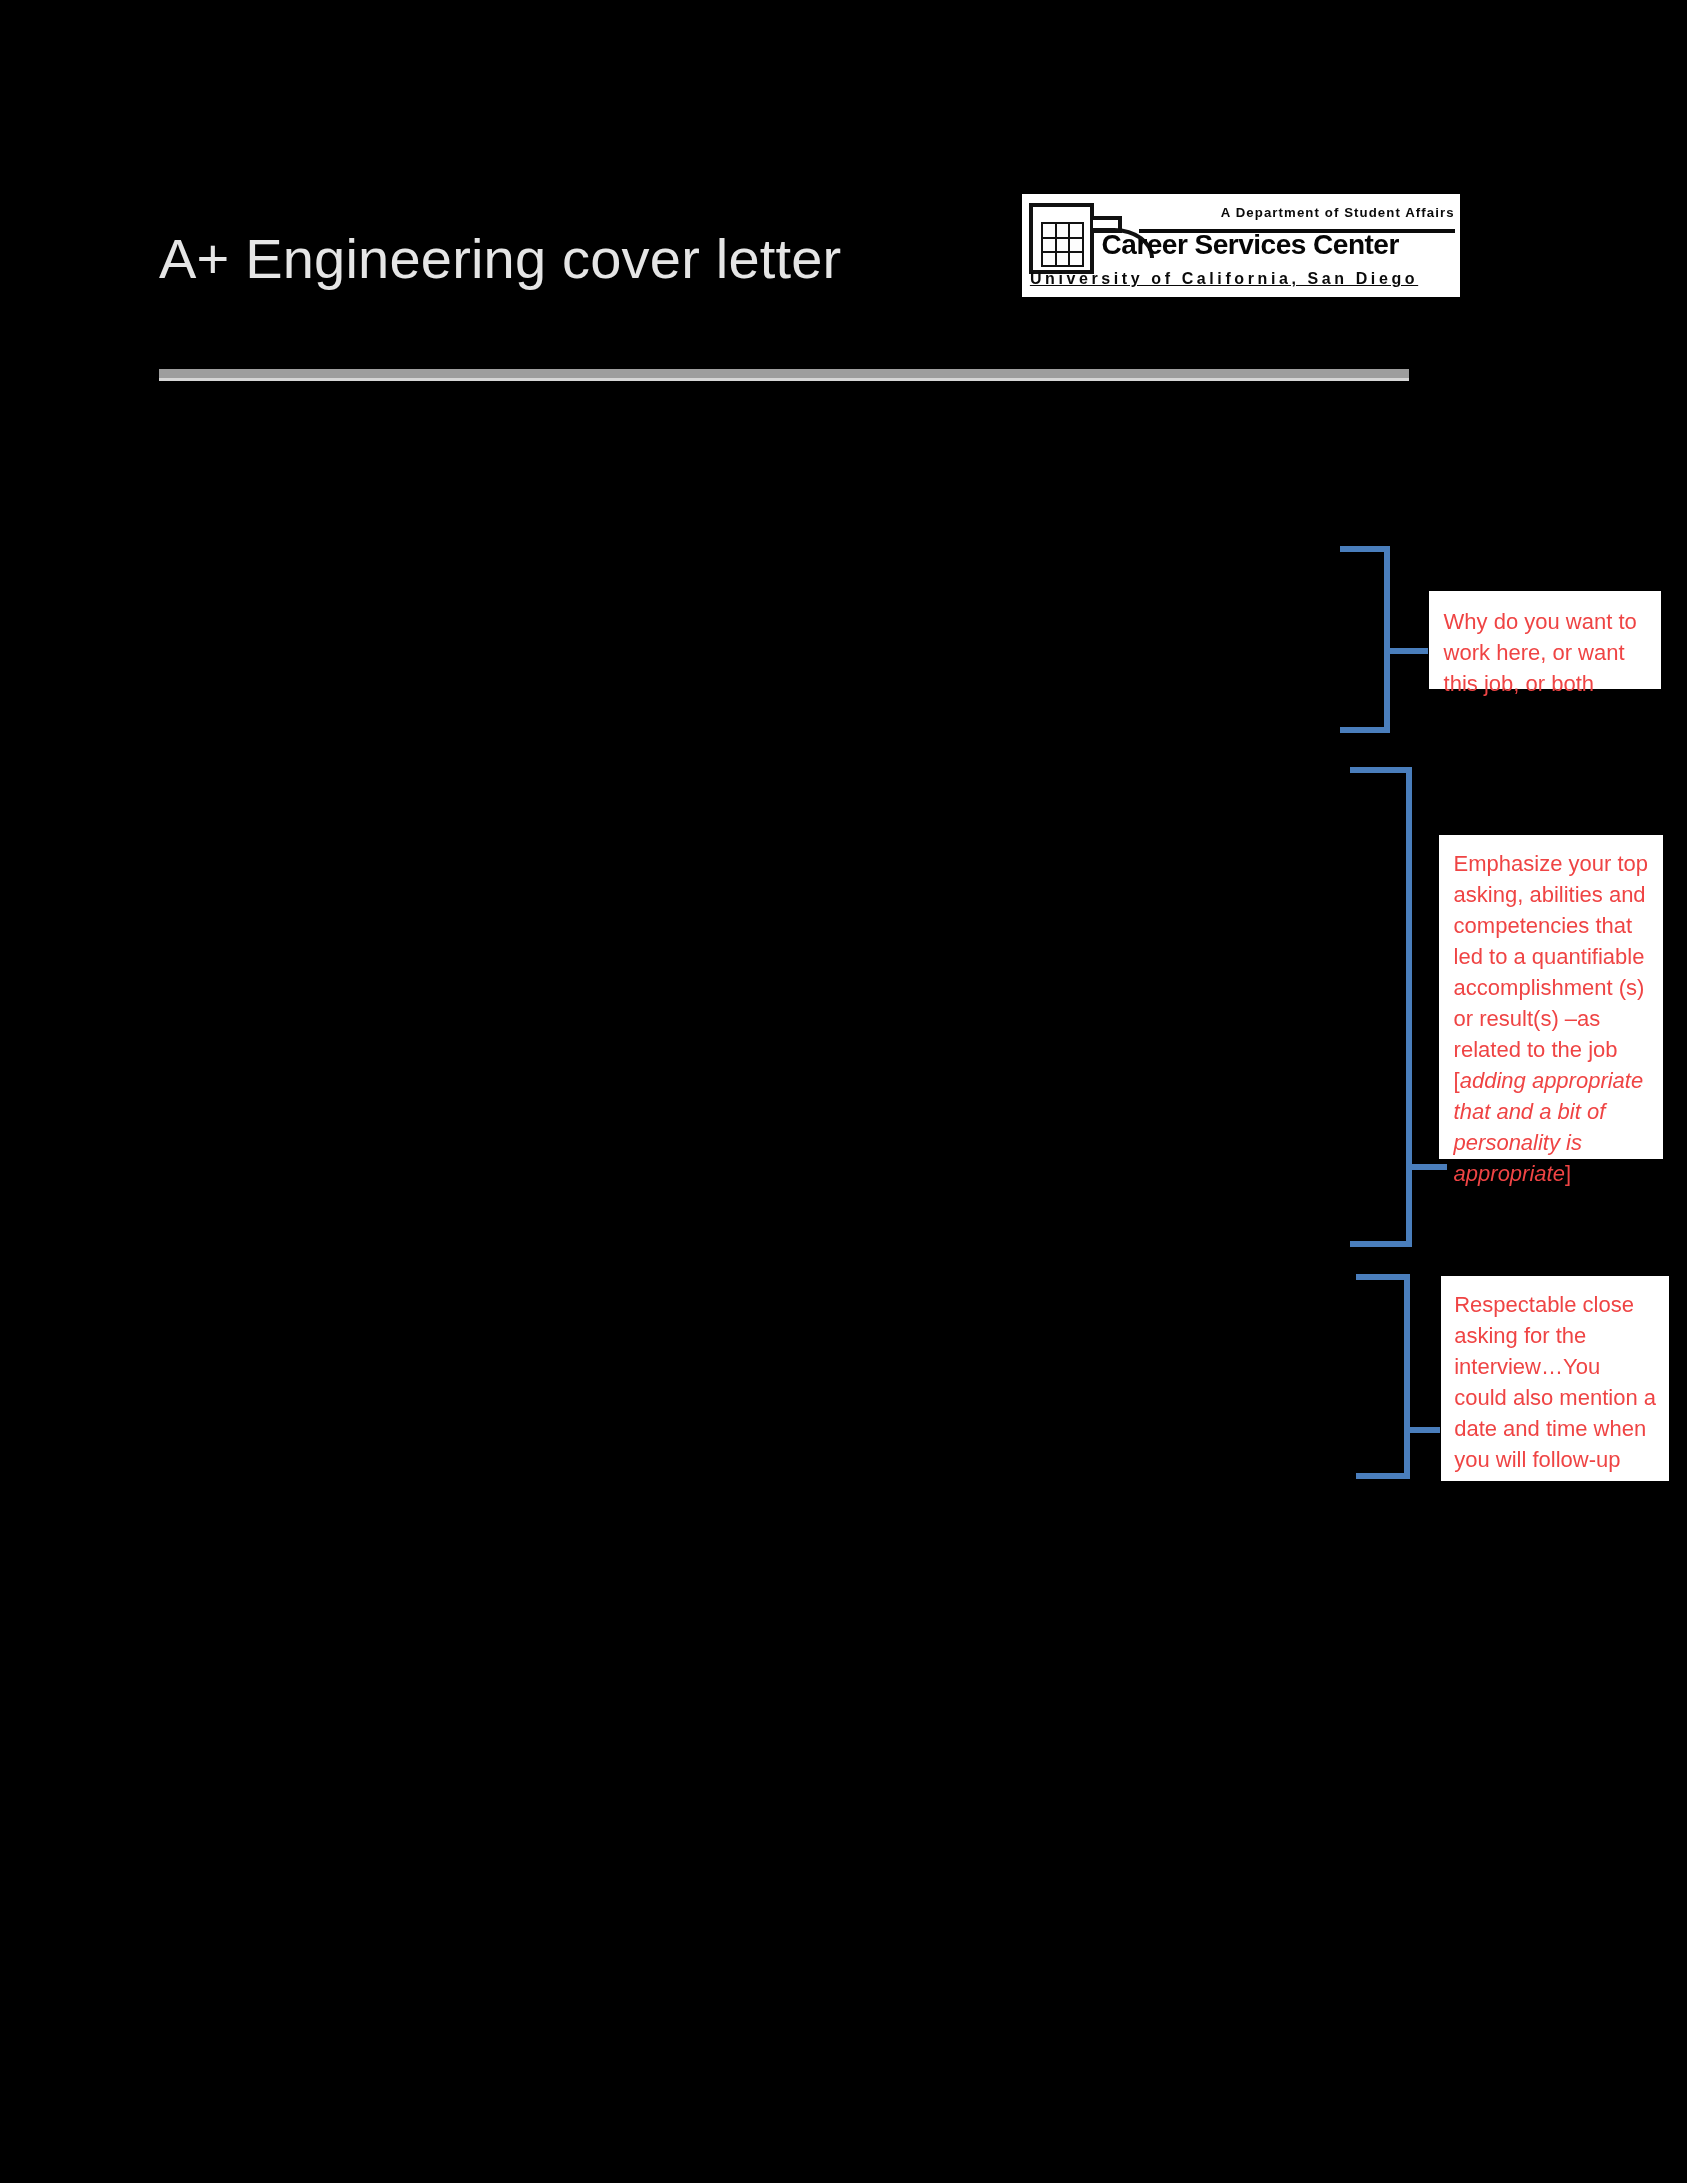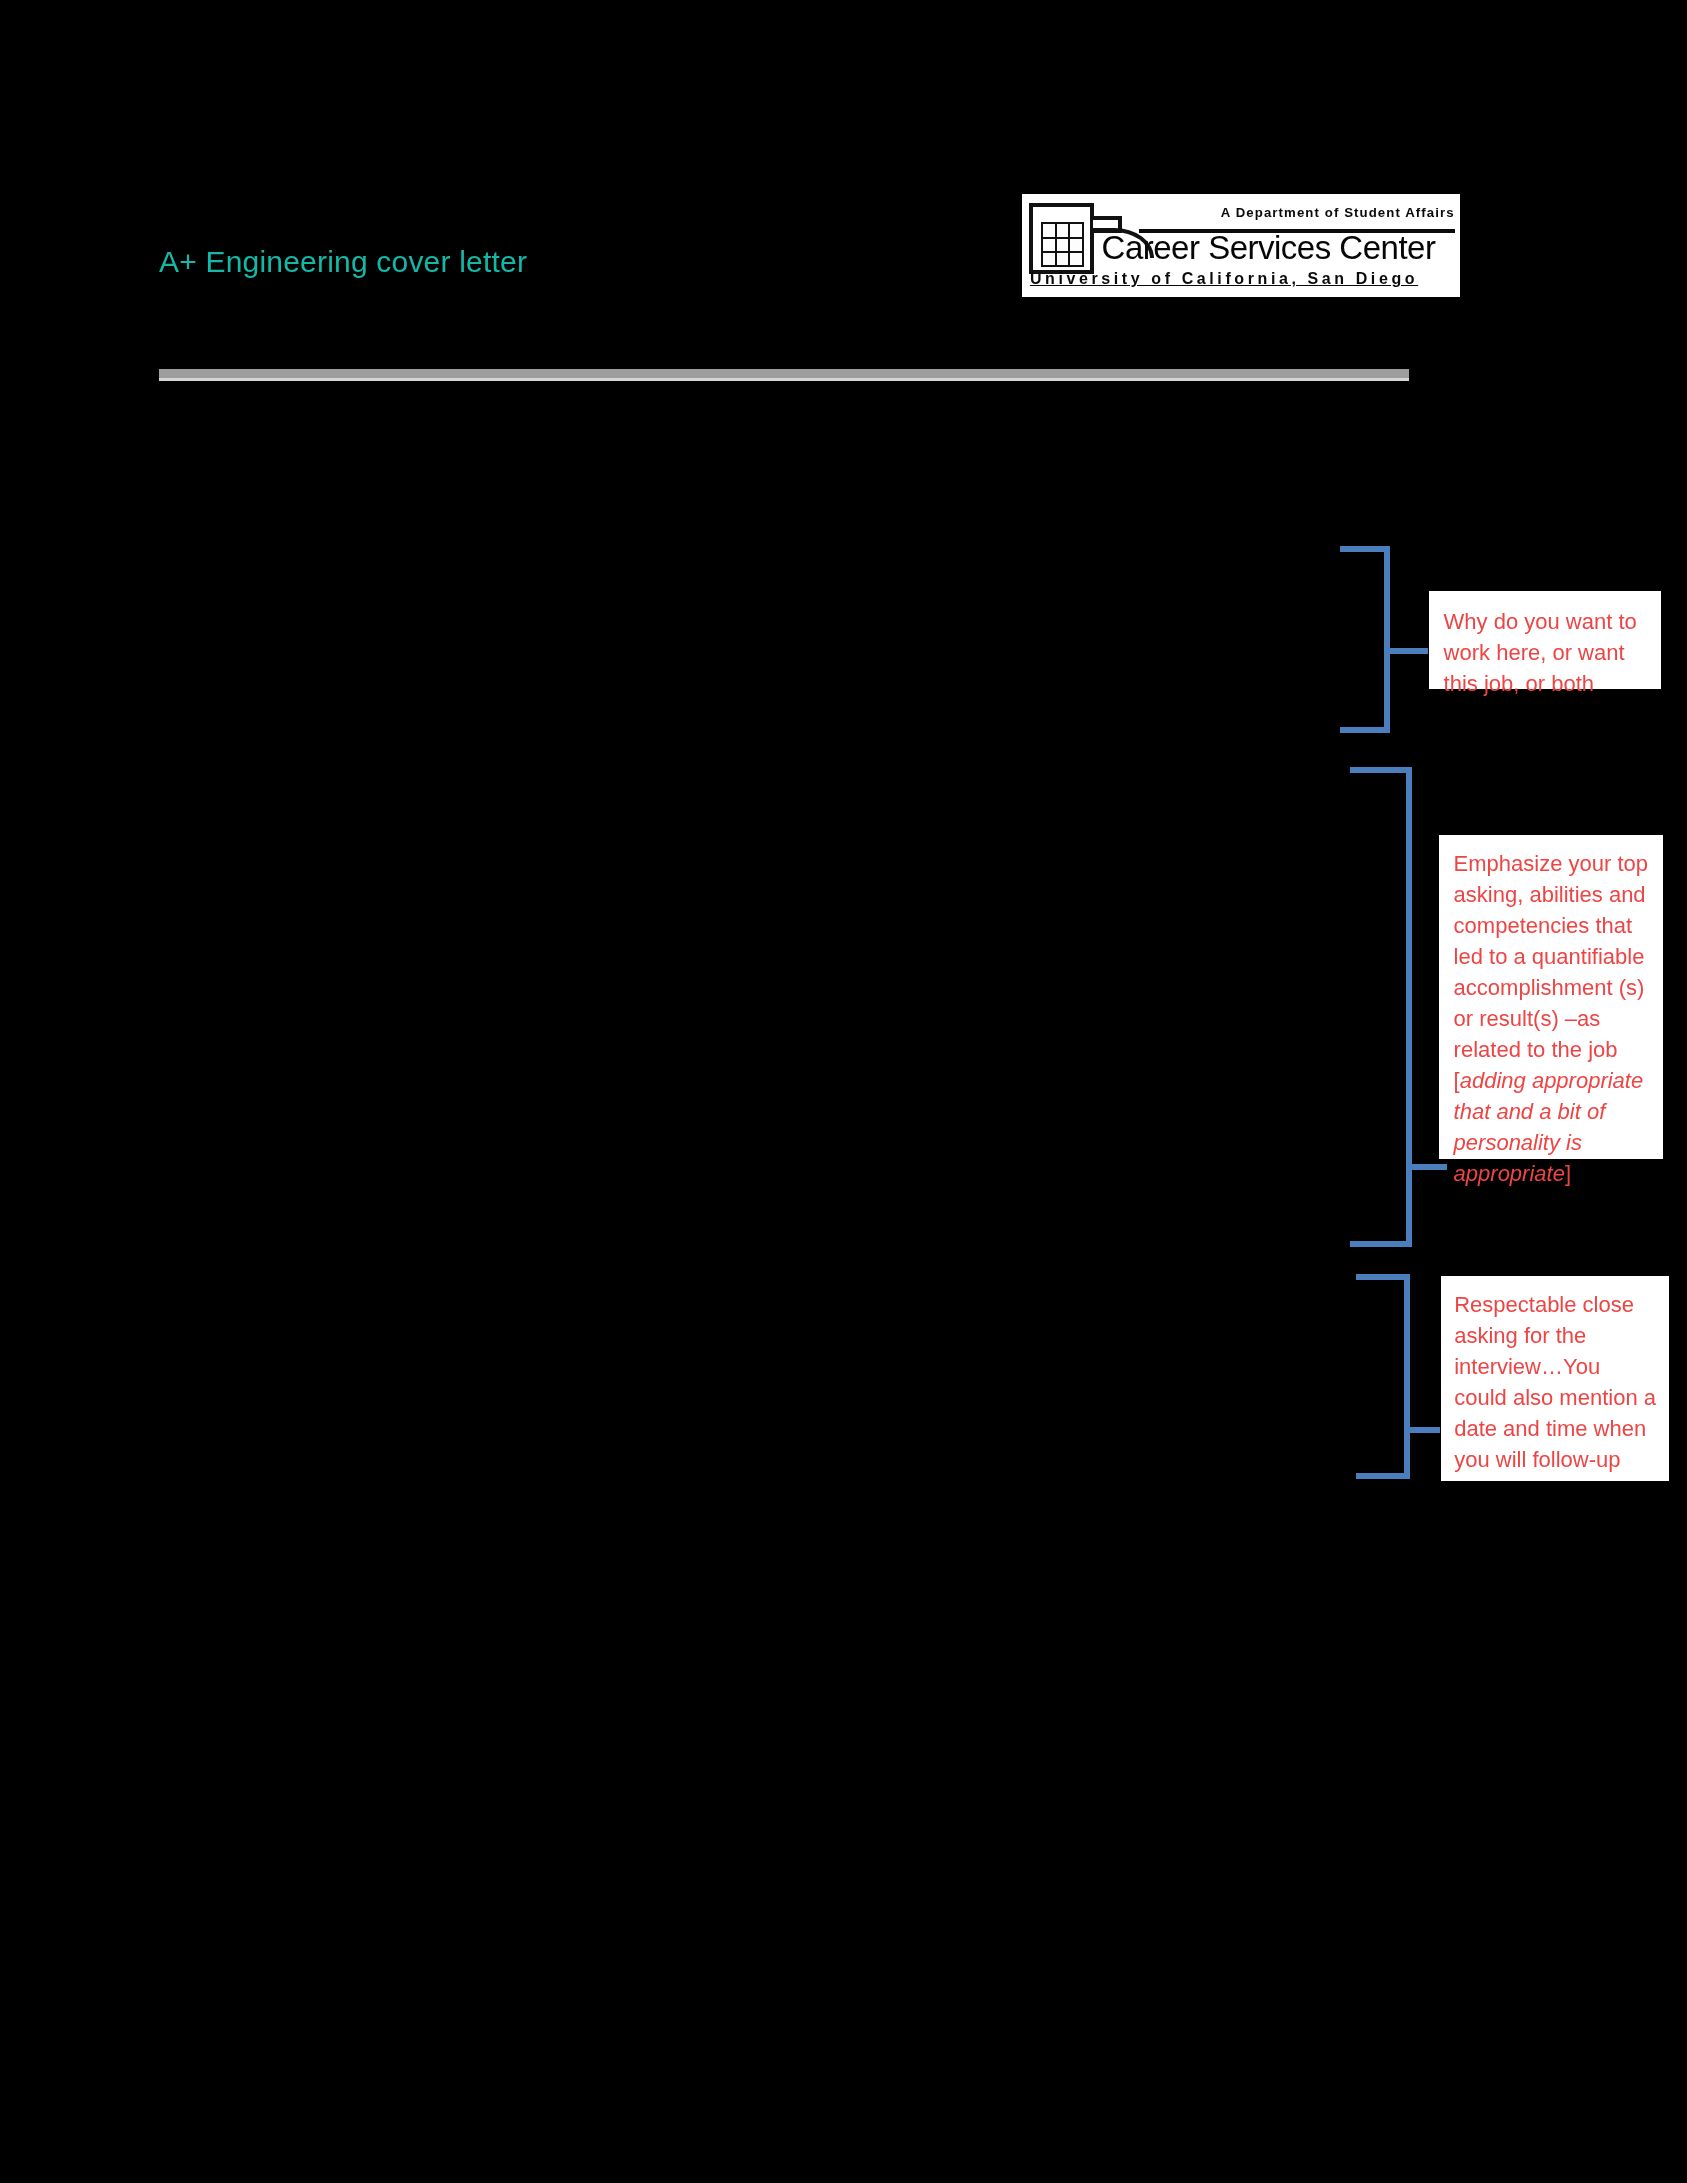--- a/index.html
+++ b/index.html
@@ -12,26 +12,26 @@
     height: 2183px;
     position: relative;
     overflow: hidden;
     font-family: "Liberation Sans", sans-serif;
   }
 
   
   #slide-title {
     position: absolute;
     left: 159px;
-    top: 245px;
+    top: 228px;
     width: 926px;
-    font-size: 30px;
+    font-size: 56px;
     font-weight: 400;
     letter-spacing: 0.2px;
-    color: #14b8a6;
+    color: #e5e5e5;
     line-height: 1.1;
     white-space: nowrap;
   }
 
   
   #title-rule {
     position: absolute;
     left: 159px;
     top: 369px;
     width: 1250px;
@@ -124,22 +124,22 @@
     top: 30px;
     right: 0px;
     height: 3.3px;
     background: #0a0a0a;
   }
   #logo-title {
     position: absolute;
     left: 73px;
     top: 32px;
     right: -1.3px;
-    font-size: 33px;
-    font-weight: 400;
+    font-size: 28px;
+    font-weight: 700;
     color: #060606;
     letter-spacing: -0.5px;
     white-space: nowrap;
     line-height: 1;
     font-family: "Liberation Sans", sans-serif;
   }
   #logo-univ {
     position: absolute;
     left: 1.3px;
     top: 71px;

